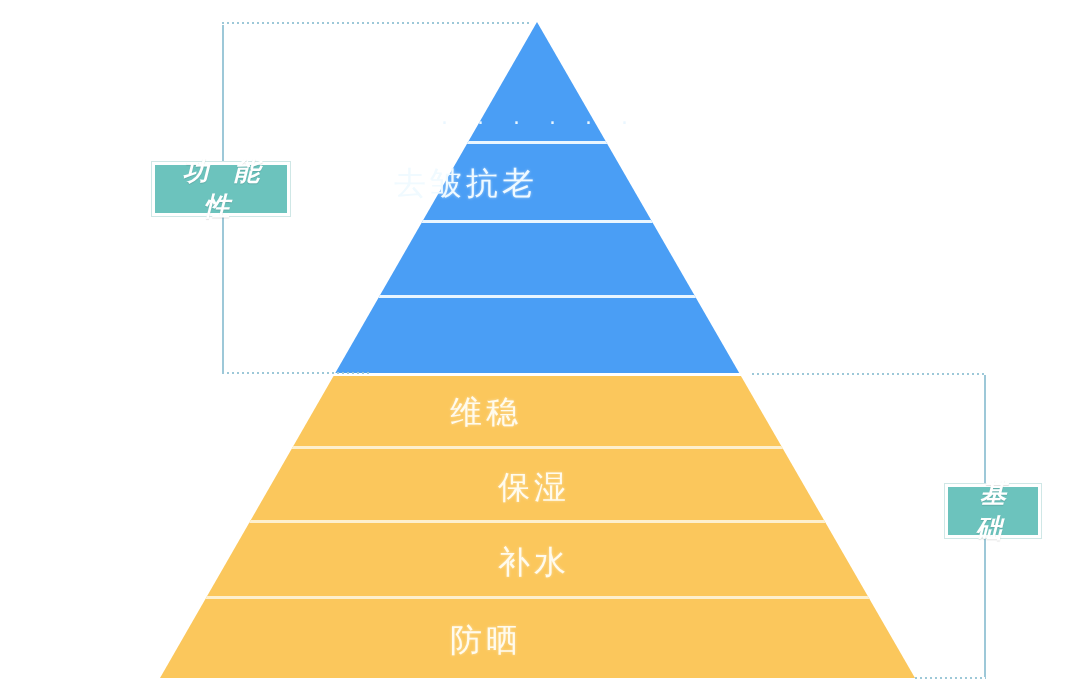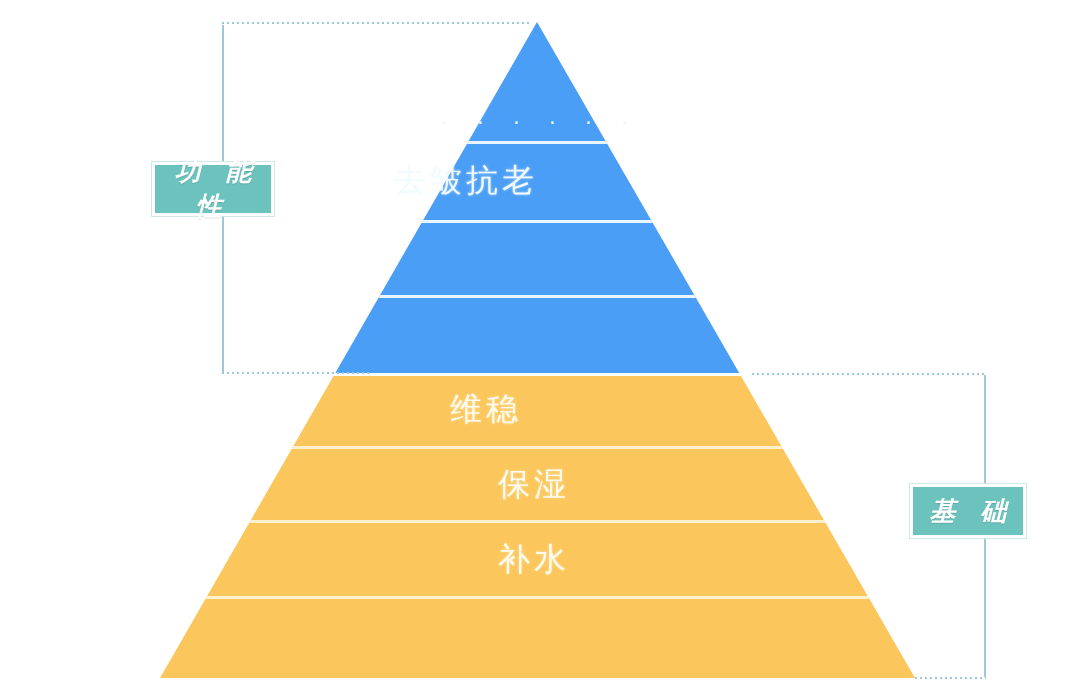--- a/index.html
+++ b/index.html
@@ -33,21 +33,21 @@
   
   .tier-label {
     position: absolute;
     left: 0;
     width: 932px;
     text-align: center;
     color: #ffffff;
     font-size: 30px;
     line-height: 1;
     letter-spacing: 4px;
-    font-family: Liberation Mono, monospace;
+    font-family: Liberation Serif, serif;
     font-weight: 400;
     pointer-events: none;
     white-space: nowrap;
   }
   .tier-label.blue-txt {
     color: #f0faff;
     text-shadow: 0 0 3px rgba(255,255,255,0.55);
   }
   .tier-label.yellow-txt {
     color: #fffbee;
@@ -85,29 +85,30 @@
     box-shadow: 0 0 0 3px #ffffff, 0 0 0 4px #cfe7e6;
     display: flex;
     align-items: center;
     justify-content: center;
     text-shadow: 0 1px 1px rgba(0,0,0,0.12);
   }
 
   #callout-functional {
     left: 155px;
     top: 165px;
-    width: 116px;
+    width: 132px;
     height: 48px;
     font-style: italic;
   }
   #callout-basic {
-    left: 913px;
+    left: 948px;
     top: 487px;
-    width: 110px;
+    width: 90px;
     height: 48px;
+    font-family: Liberation Mono, monospace;
   }
 </style>
 </head>
 <body>
 
 <div id="stage">
 
   <svg id="pyramid-svg" viewBox="0 0 1080 698">
     <defs>
 
@@ -160,18 +161,19 @@
   <div class="tier-label blue-txt" style="top:167px; font-size:32px;">去皱抗老</div>
 
 
 
   <div class="tier-label yellow-txt" style="top:396px; font-size:32px;">维稳</div>
 
   <div class="tier-label yellow-txt" style="top:471px; font-size:32px;margin-left:48px;">保湿</div>
 
   <div class="tier-label yellow-txt" style="top:546px; font-size:32px;margin-left:48px;">补水</div>
 
+  <div class="tier-label yellow-txt" style="top:624px; font-size:32px;">防晒</div>
 
   <div class="callout" id="callout-functional">功 能 性</div>
 
   <div class="callout" id="callout-basic">基 础</div>
 
 </div>
 
 </body></html>

